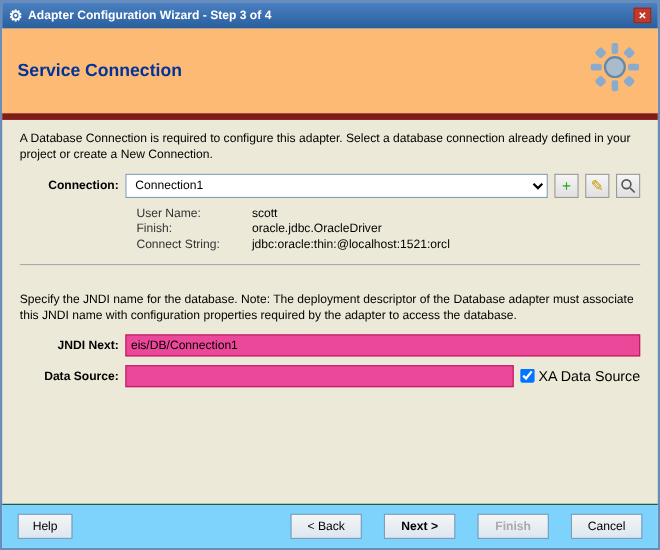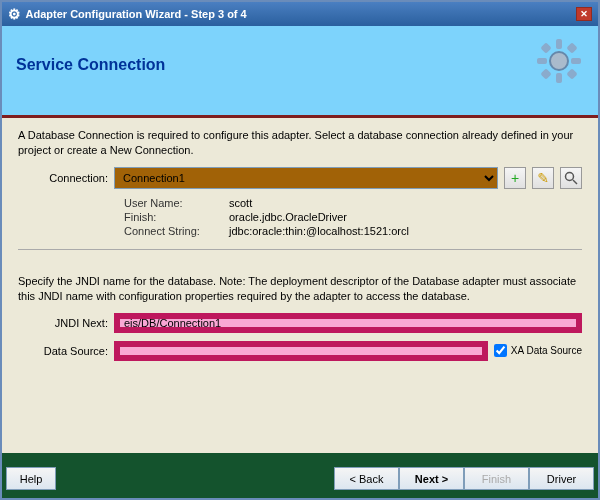--- a/index.html
+++ b/index.html
@@ -53,26 +53,26 @@
       font-size: 9px;
       cursor: pointer;
       display: flex;
       align-items: center;
       justify-content: center;
       font-weight: bold;
     }
 
     
     .header-area {
-      background: #7dd3fc;
-      padding: 10px 14px 20px 14px;
+      background: #fdba74;
+      padding: 10px 14px 8px 14px;
       display: flex;
       align-items: center;
       justify-content: space-between;
-      border-bottom: 3px solid #7f1d1d;
+      border-bottom: 6px solid #7f1d1d;
       min-height: 70px;
     }
 
     .header-title {
       font-size: 16px;
       font-weight: bold;
       color: #003399;
       margin-bottom: 2px;
     }
 
@@ -104,21 +104,21 @@
 
     .form-label {
       font-size: 11px;
       color: #000;
       min-width: 90px;
       text-align: right;
       font-weight: normal;
     }
 
     .form-label-bold {
-      font-weight: normal;
+      font-weight: bold;
     }
 
     .dropdown-wrapper {
       flex: 1;
       position: relative;
       display: flex;
       align-items: center;
     }
 
     .icon-btn {
@@ -162,83 +162,84 @@
     .section-desc {
       font-size: 11px;
       color: #000;
       line-height: 1.4;
       margin-top: 12px;
     }
 
     .text-input {
       flex: 1;
       height: 20px;
-      border: 6px solid #be185d;
-      background: #f9a8d4;
+      border: 1px solid #be185d;
+      background: #ec4899;
       font-size: 11px;
       padding: 0 4px;
     }
 
     .checkbox-row {
       display: flex;
       align-items: center;
       gap: 4px;
     }
 
     .checkbox-label {
-      font-size: 10px;
+      font-size: 13px;
     }
 
     
     .footer {
-      border-top: 6px solid #14532d;
-      padding: 8px 4px;
+      border-top: 1px solid #14532d;
+      padding: 8px 14px;
       display: flex;
       align-items: center;
       justify-content: space-between;
-      background: #14532d;
+      background: #7dd3fc;
     }
 
     .footer-right {
       display: flex;
-      gap: 0;
+      gap: 20px;
     }
 
     .btn {
       min-width: 65px;
       height: 23px;
       border: 1px solid #7f9db9;
       background: linear-gradient(180deg, #f5f5f5 0%, #dce6f0 100%);
       font-size: 11px;
       cursor: pointer;
       padding: 0 8px;
       color: #000;
     }
 
     .btn:disabled {
       color: #aaa;
       cursor: default;
+      font-weight: bold;
     }
 
     .btn-help {
       min-width: 50px;
     }
 
     
     .separator {
       border: none;
       border-top: 1px solid #aaa;
       margin: 4px 0;
     }
 
     select {
       width: 100%;
       height: 22px;
       border: 1px solid #7f9db9;
-      background: #a16207;
+      background: #ffffff;
       font-size: 11px;
       padding: 0 4px;
     }
   </style>
 </head>
 <body>
 
 <div class="window">
 
   <div class="title-bar">
@@ -324,17 +325,17 @@
     </div>
 
   </div>
 
   <div class="footer">
     <button class="btn btn-help">Help</button>
     <div class="footer-right">
       <button class="btn">&lt; Back</button>
       <button class="btn" style="font-weight:bold;">Next &gt;</button>
       <button class="btn" disabled="">Finish</button>
-      <button class="btn">Driver</button>
+      <button class="btn">Cancel</button>
     </div>
   </div>
 
 </div>
 
 </body></html>

